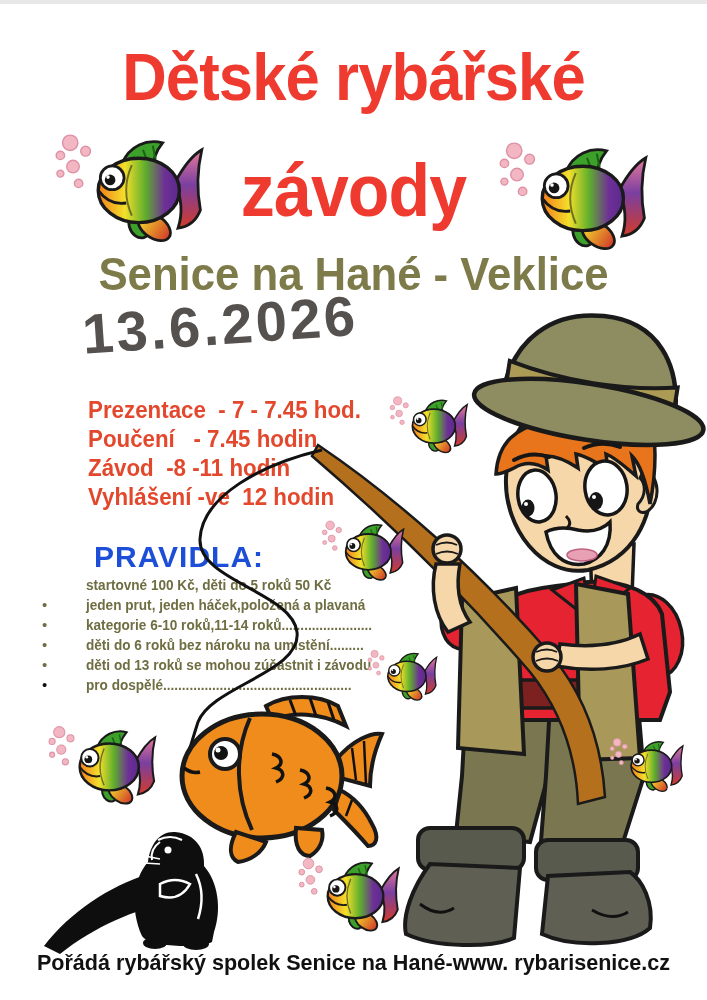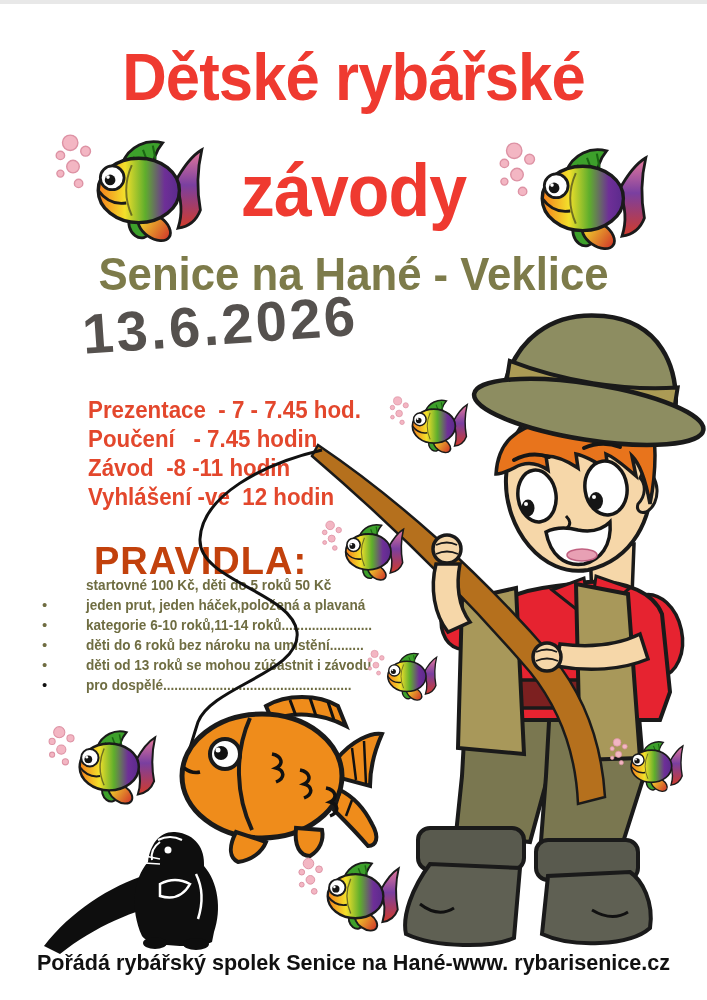--- a/index.html
+++ b/index.html
@@ -11,21 +11,21 @@
   .title2{top:144px;left:0;width:707px;text-align:center;font-size:74px;font-weight:700;
           color:#ef3a30;transform:scaleX(0.92);letter-spacing:-1px;z-index:2;}
   .subtitle{top:243px;left:0;width:707px;text-align:center;font-size:46px;font-weight:700;
           color:#7d7b4a;transform:scaleX(0.95);z-index:2;}
   .date{top:298px;left:80px;font-size:56px;font-weight:700;color:#55514e;
           transform:rotate(-4deg);transform-origin:left top;letter-spacing:3px;z-index:2;}
   .location{top:307px;left:343px;font-size:24px;font-weight:700;color:#121212;z-index:2;}
   .schedule{top:391px;left:88px;color:#e3472c;font-size:24px;font-weight:700;line-height:29px;
           transform:scaleX(0.93);transform-origin:left top;z-index:2;}
   .schedule div{white-space:pre;}
-  .rules-heading{top:536px;left:94px;font-size:38px;font-weight:700;color:#c2410c;
+  .rules-heading{top:536px;left:94px;font-size:30px;font-weight:700;color:#1d4ed8;
           letter-spacing:1px;z-index:2;}
   .rules{top:571px;left:36px;width:345px;z-index:2;}
   .rule{display:flex;align-items:center;height:20px;}
   .rule .bullet{width:44px;padding-left:6px;font-size:15px;color:#6f6d42;line-height:20px;}
   .rule .bullet.black{color:#111;}
   .rule .txt{flex:1;font-size:14px;font-weight:700;color:#6f6d42;white-space:pre;
           transform:scaleX(0.97);transform-origin:left center;}
   .footer{top:946px;left:0;width:707px;text-align:center;font-size:22px;font-weight:700;
           color:#111;transform:scaleX(0.98);z-index:2;}
   svg.scene{position:absolute;top:0;left:0;z-index:3;pointer-events:none;}

